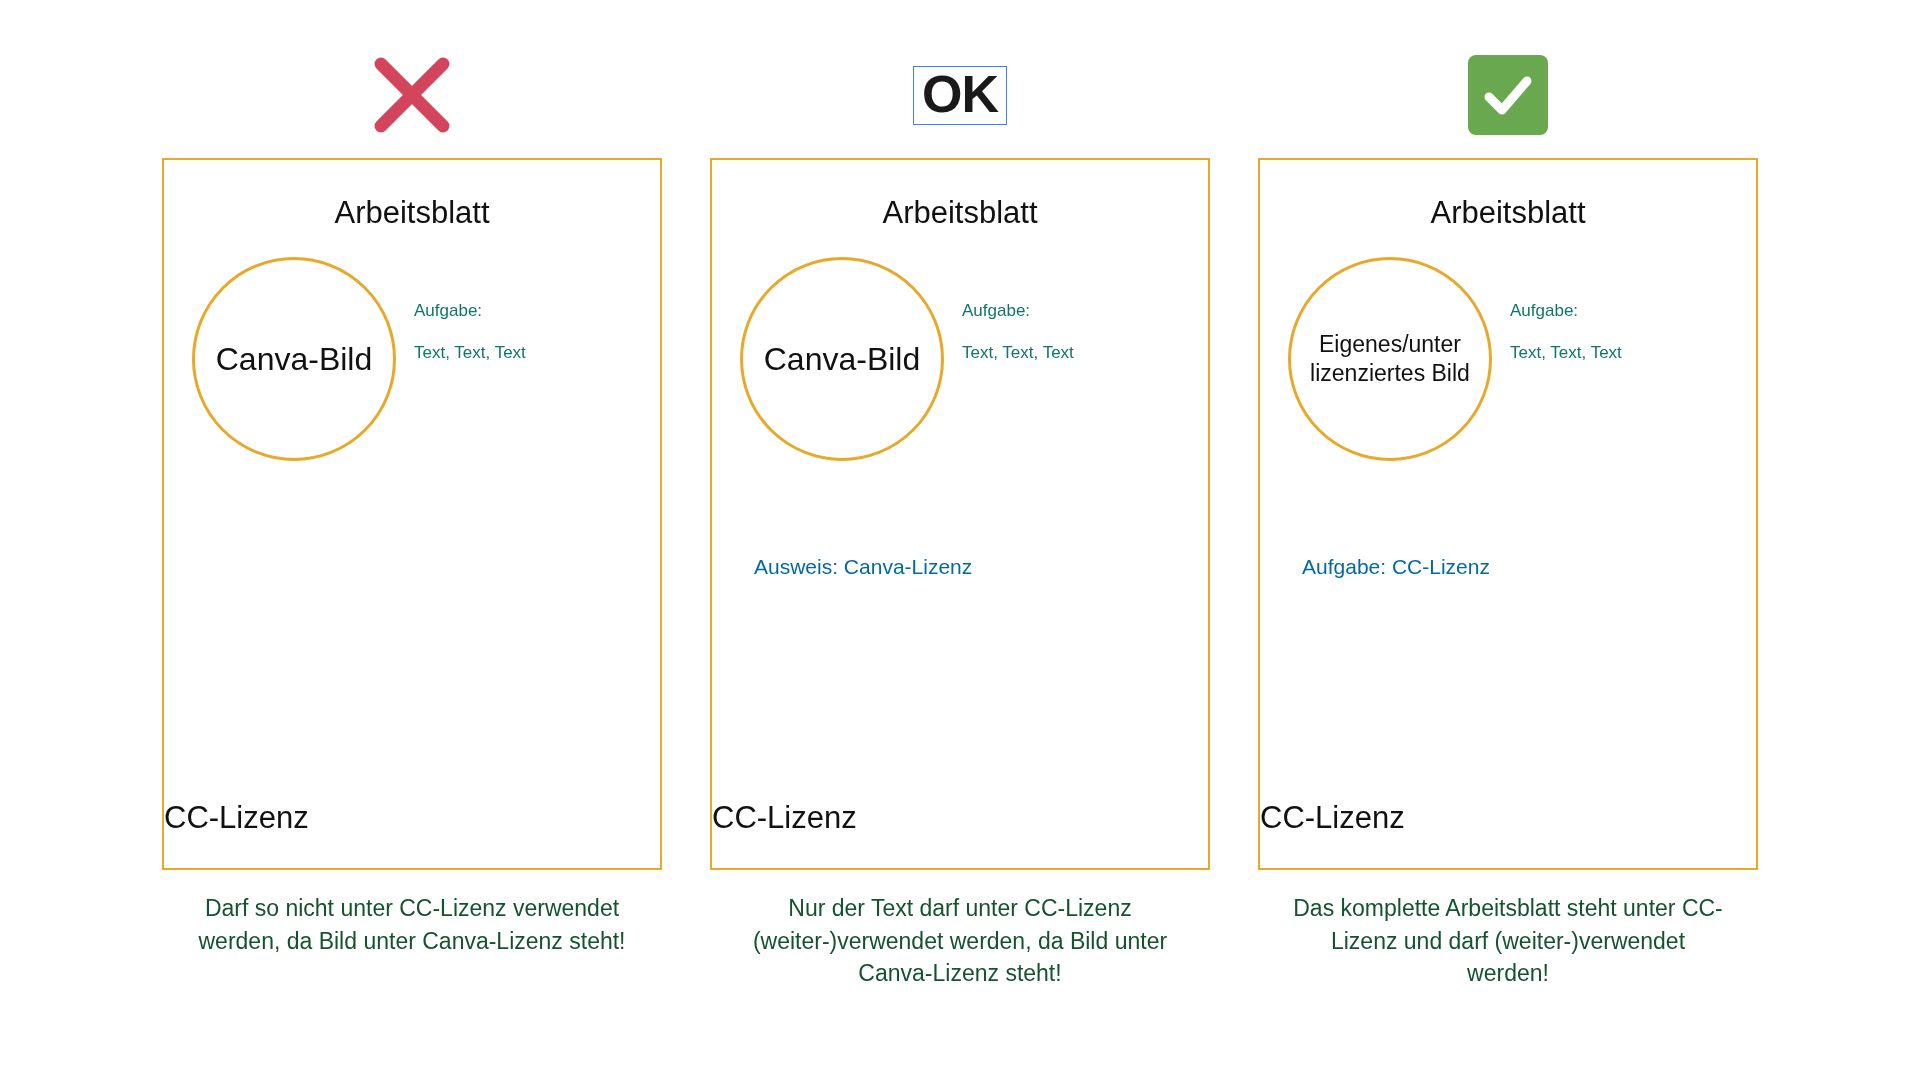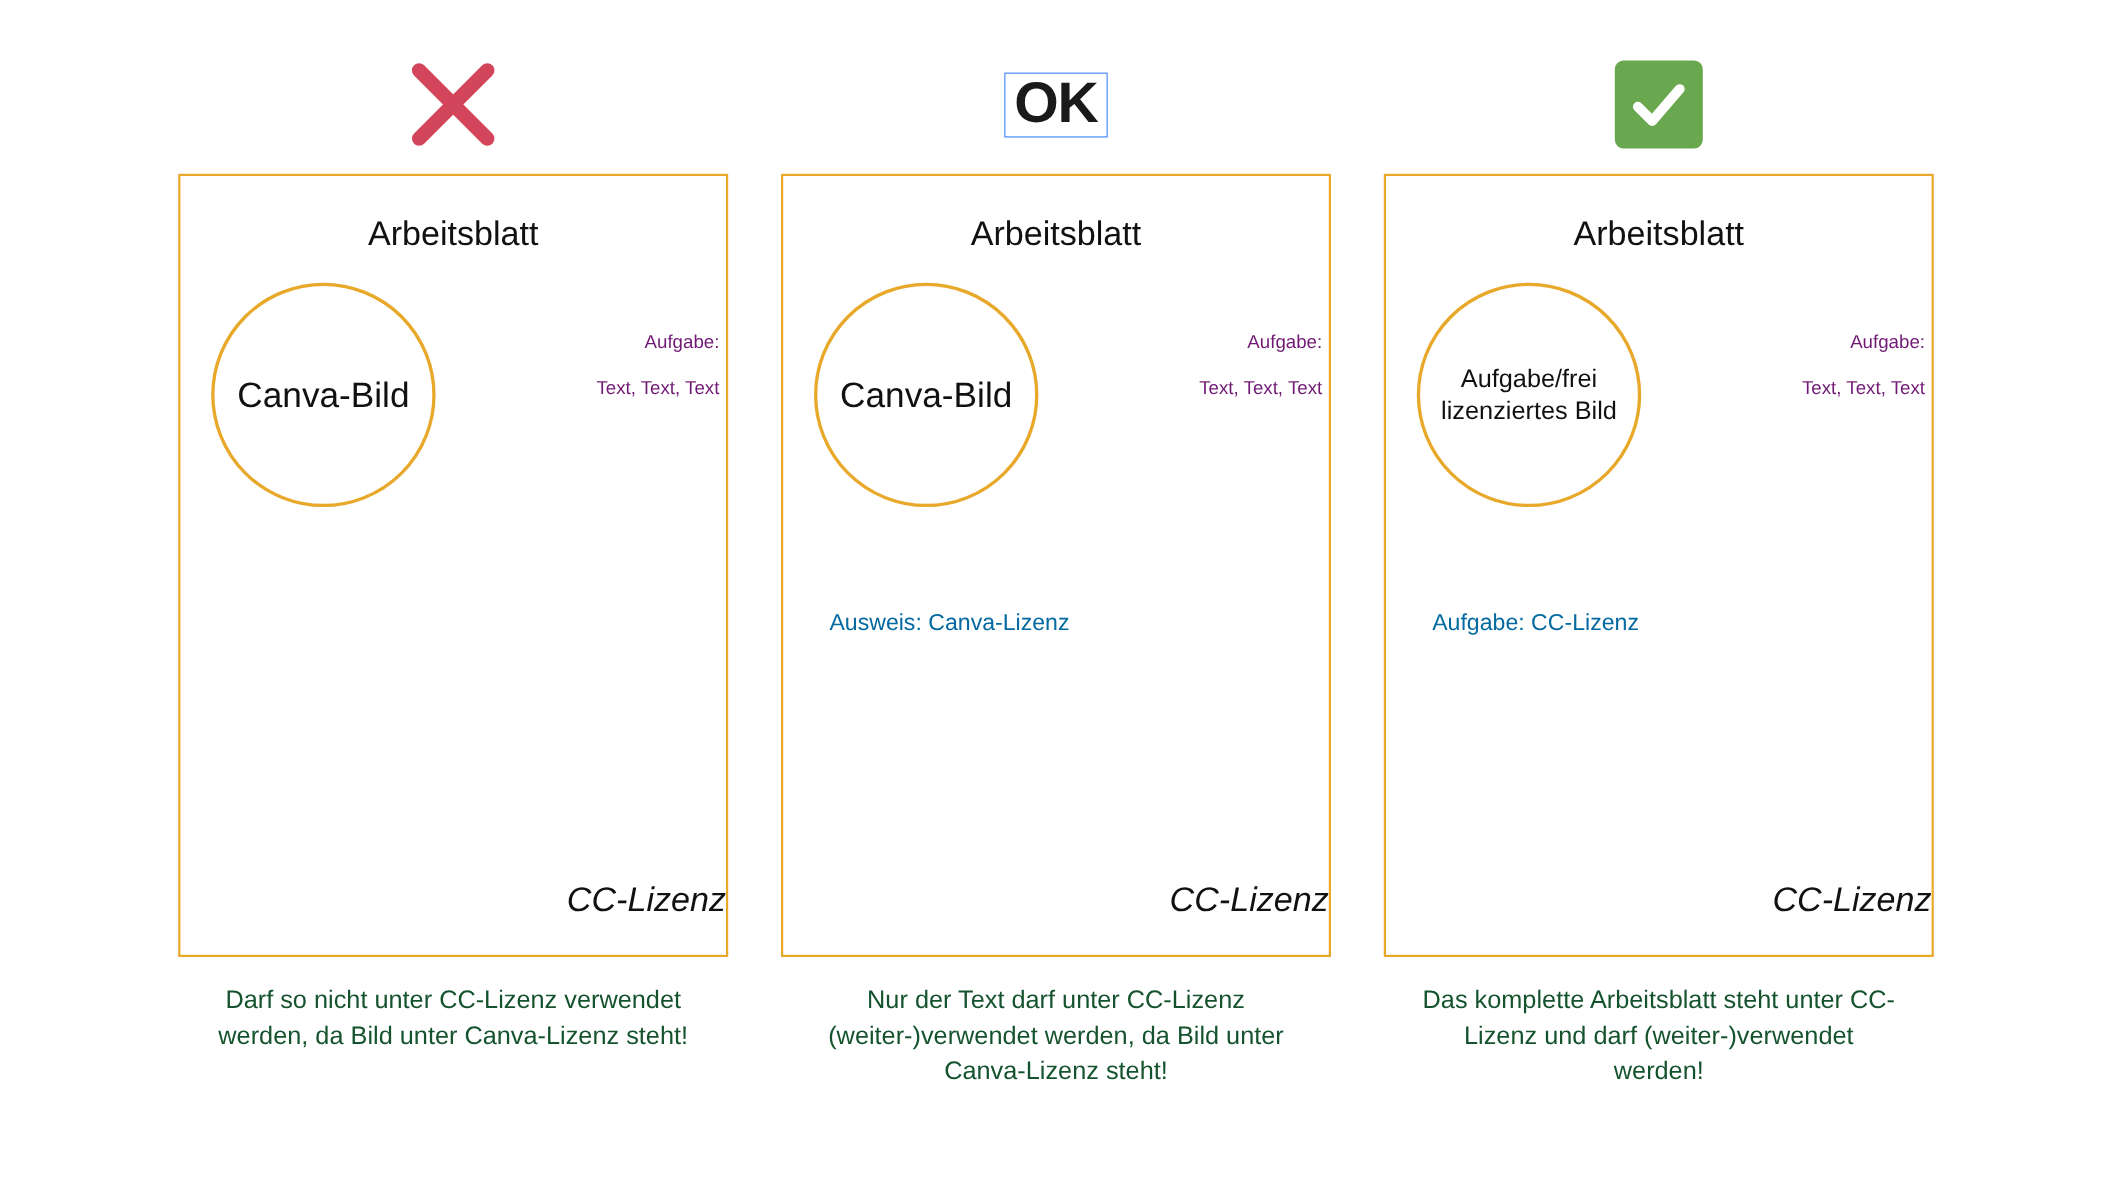--- a/index.html
+++ b/index.html
@@ -95,44 +95,43 @@
     justify-content: center;
     text-align: center;
     font-size: 32px;
     line-height: 1.25;
     color: #111111;
     padding: 0 6px;
   }
   .circle.small-label { font-size: 23px; }
   .task {
     position: absolute;
-    left: 260px;
+    left: 250px;
     top: 44px;
     width: 230px;
-    text-align: right;
-    color: #701a75;
+    text-align: left;
+    color: #0f766e;
   }
   .task-label { font-size: 17px; margin-bottom: 22px; }
   .task-text { font-size: 17px; }
   .ausweis {
     position: absolute;
     left: 42px;
     top: 298px;
     font-size: 21px;
     color: #0369a1;
   }
   .sheet-footer {
     position: absolute;
     left: 0;
     right: 0;
     bottom: 32px;
-    text-align: right;
+    text-align: left;
     font-size: 31px;
     color: #111111;
-    font-style: italic;
   }
   .caption {
     margin-top: 22px;
     width: 430px;
     text-align: center;
     font-size: 23px;
     line-height: 1.42;
     color: #14532d;
   }
 </style>
@@ -188,21 +187,21 @@
     <div class="status">
       <span class="mark-check">
         <svg width="58" height="58" viewBox="0 0 58 58" aria-hidden="true">
           <polyline points="10,31 23,44 48,15" fill="none" stroke="#ffffff" stroke-width="9" stroke-linecap="round" stroke-linejoin="round"></polyline>
         </svg>
       </span>
     </div>
     <div class="sheet">
       <div class="sheet-title">Arbeitsblatt</div>
       <div class="sheet-body">
-        <div class="circle small-label">Aufgabe/frei lizenziertes Bild</div>
+        <div class="circle small-label">Eigenes/unter lizenziertes Bild</div>
         <div class="task">
           <div class="task-label">Aufgabe:</div>
           <div class="task-text">Text, Text, Text</div>
         </div>
         <div class="ausweis">Aufgabe: CC-Lizenz</div>
       </div>
       <div class="sheet-footer">CC-Lizenz</div>
     </div>
     <div class="caption">Das komplette Arbeitsblatt steht unter CC-Lizenz und darf (weiter-)verwendet werden!</div>
   </div>

